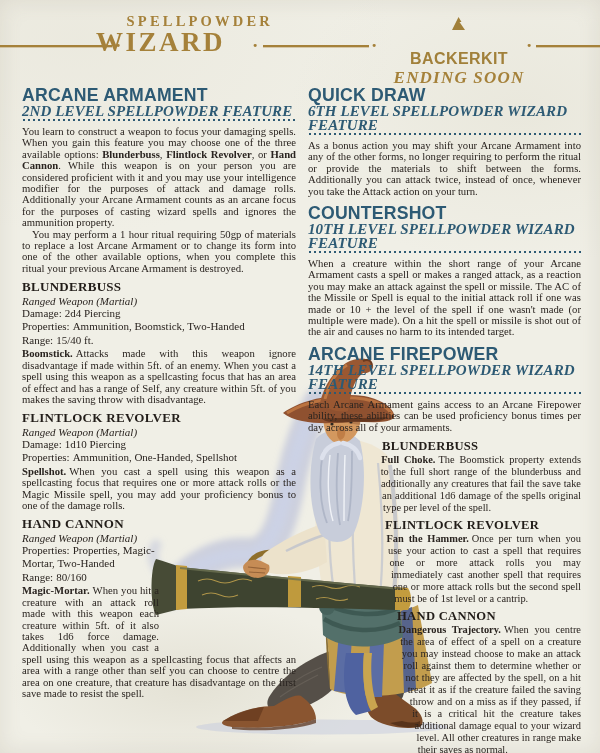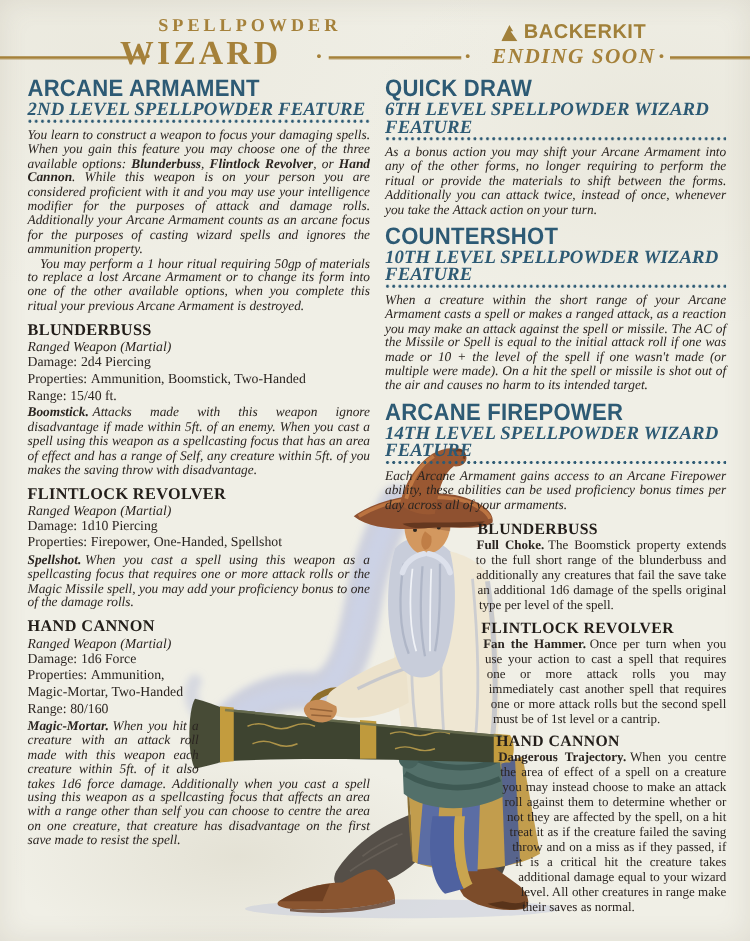--- a/index.html
+++ b/index.html
@@ -19,34 +19,34 @@
   .r1{left:0;width:112px;top:45px;}
   .r2{left:263px;width:106px;top:45px;}
   .r3{left:536px;width:64px;top:45px;}
   .hdot{position:absolute;color:#a5813a;font-weight:bold;font-size:19px;line-height:10px;}
   .d1{left:115px;top:41px;} .d2{left:252px;top:41px;} .d3{left:371px;top:41px;} .d4{left:526px;top:41px;}
   .kicker{position:absolute;left:103px;top:13px;width:170px;text-align:right;
     color:#a5813a;font-size:14.5px;letter-spacing:3.2px;font-weight:600;}
   .big-title{position:absolute;left:96px;top:27px;width:184px;text-align:left;
     color:#a5813a;font-size:27px;letter-spacing:2.5px;font-weight:600;}
   .bk{position:absolute;left:384px;top:17px;width:150px;text-align:center;cursor:pointer;}
-  .bk-top{display:flex;align-items:center;justify-content:center;gap:3px;}
+  .bk-top{display:flex;align-items:center;justify-content:flex-start;gap:20px;flex-direction:column;}
   .bk-name{color:#a1803a;font-family:"Liberation Sans",sans-serif;font-weight:800;font-size:16px;letter-spacing:.4px;}
   .bk-ending{color:#a5813a;font-size:17px;letter-spacing:1.2px;margin-top:0px;font-weight:600;font-style:italic;}
   
-  .col{position:absolute;top:62px;}
+  .col{position:absolute;top:85px;}
   .col-left{left:22px;width:274px;}
   .col-right{left:308px;width:273px;}
   h2{margin:0;font-family:"Liberation Sans",sans-serif;font-weight:700;color:#2d5a74;
      font-size:19px;line-height:19px;letter-spacing:.2px;transform:scaleX(.93);transform-origin:left;white-space:nowrap;}
   .sub{color:#2d5a74;font-weight:700;font-style:italic;font-size:15px;line-height:14px;letter-spacing:.1px;}
   .drule{height:4px;margin:0 0 4px 0;
     background-image:radial-gradient(circle at 2px 2px,#2d5a74 1.05px,transparent 1.35px);
     background-size:5px 4px;background-repeat:repeat-x;}
-  .body{margin:0;font-size:10.7px;line-height:11.4px;text-align:justify;font-style:italic;}
+  .body{margin:0;font-size:10.7px;line-height:11.4px;text-align:justify;}
   .indent{text-indent:10px;}
   .sect{margin-bottom:6px;}
   .wblock{margin-top:6px;}
   .wtitle{font-size:13px;line-height:14.5px;font-weight:700;letter-spacing:.3px;color:#221d19;}
   .wtype{font-style:italic;font-size:11px;line-height:12px;}
   .stat{font-size:11px;line-height:13.5px;}
   .stat b{font-weight:400;}
   .sv{margin-left:3px;}
   .abil{margin-top:1px;}
   .abil b{margin-right:3px;}
@@ -184,30 +184,29 @@
       <div class="stat"><b>Damage:</b><span class="sv">2d4 Piercing</span></div>
       <div class="stat"><b>Properties:</b><span class="sv">Ammunition, Boomstick, Two-Handed</span></div>
       <div class="stat"><b>Range:</b><span class="sv">15/40 ft.</span></div>
       <p class="body abil"><b>Boomstick.</b><span>Attacks made with this weapon ignore disadvantage if made within 5ft. of an enemy. When you cast a spell using this weapon as a spellcasting focus that has an area of effect and has a range of Self, any creature within 5ft. of you makes the saving throw with disadvantage.</span></p>
     </div>
 
     <div class="wblock">
       <div class="wtitle">FLINTLOCK REVOLVER</div>
       <div class="wtype">Ranged Weapon (Martial)</div>
       <div class="stat"><b>Damage:</b><span class="sv">1d10 Piercing</span></div>
-      <div class="stat"><b>Properties:</b><span class="sv">Firepower, One-Handed, Spellshot</span></div>
+      <div class="stat"><b>Properties:</b><span class="sv">Ammunition, One-Handed, Spellshot</span></div>
       <p class="body abil"><b>Spellshot.</b><span>When you cast a spell using this weapon as a spellcasting focus that requires one or more attack rolls or the Magic Missile spell, you may add your proficiency bonus to one of the damage rolls.</span></p>
     </div>
 
     <div class="wblock">
       <div class="fl-r"></div>
       <div class="wtitle">HAND CANNON</div>
       <div class="wtype">Ranged Weapon (Martial)</div>
-      <div class="stat"><b>Damage:</b><span class="sv">1d6 Force</span></div>
-      <div class="stat"><b>Properties:</b><span class="sv">Ammunition, Magic-Mortar, Two-Handed</span></div>
+      <div class="stat"><b>Properties:</b><span class="sv">Properties, Magic-Mortar, Two-Handed</span></div>
       <div class="stat"><b>Range:</b><span class="sv">80/160</span></div>
       <p class="body abil"><b>Magic-Mortar.</b><span>When you hit a creature with an attack roll made with this weapon each creature within 5ft. of it also takes 1d6 force damage. Additionally when you cast a spell using this weapon as a spellcasting focus that affects an area with a range other than self you can choose to centre the area on one creature, that creature has disadvantage on the first save made to resist the spell.</span></p>
     </div>
   </div>
 
   <div class="col col-right">
     <div class="sect">
       <h2>QUICK DRAW</h2>
       <div class="sub">6TH LEVEL SPELLPOWDER WIZARD FEATURE</div>
       <div class="drule"></div>

